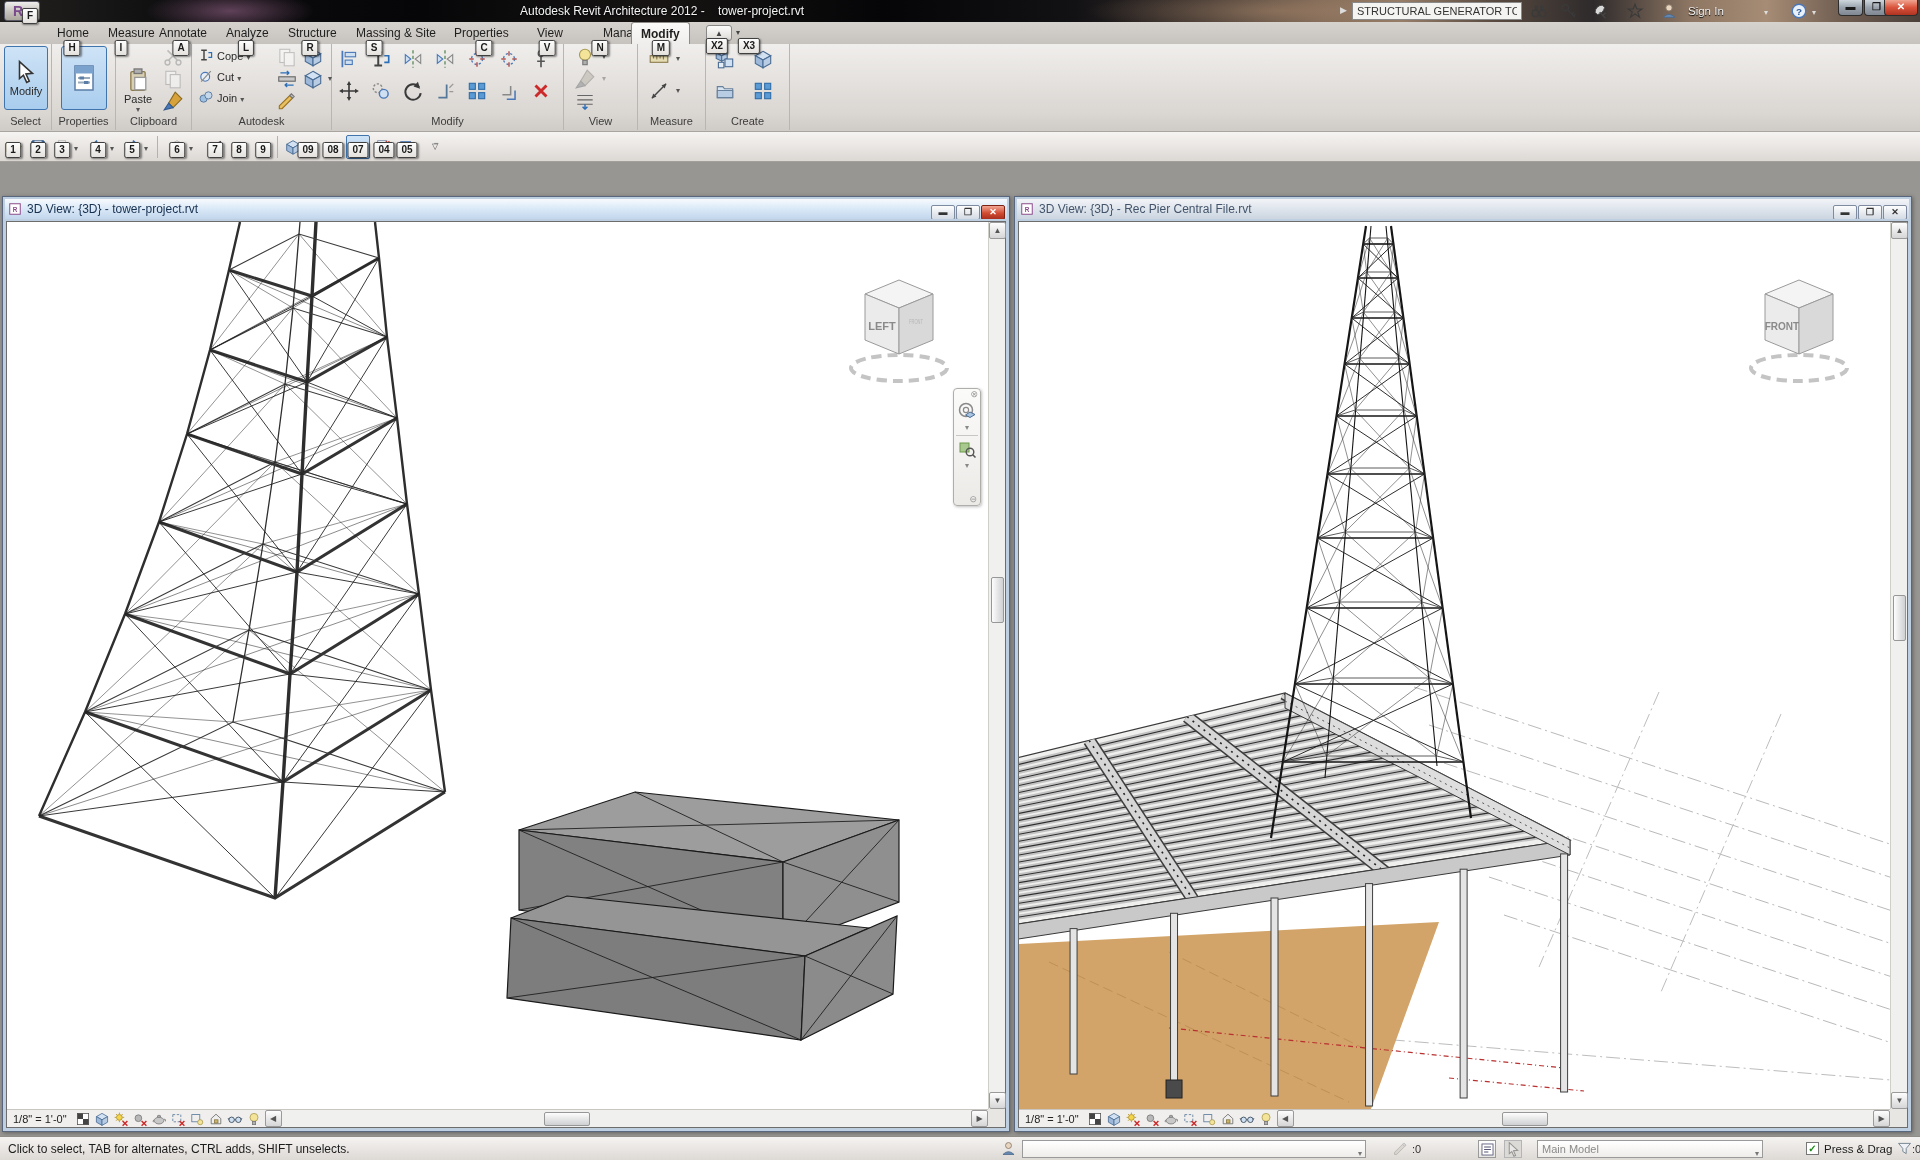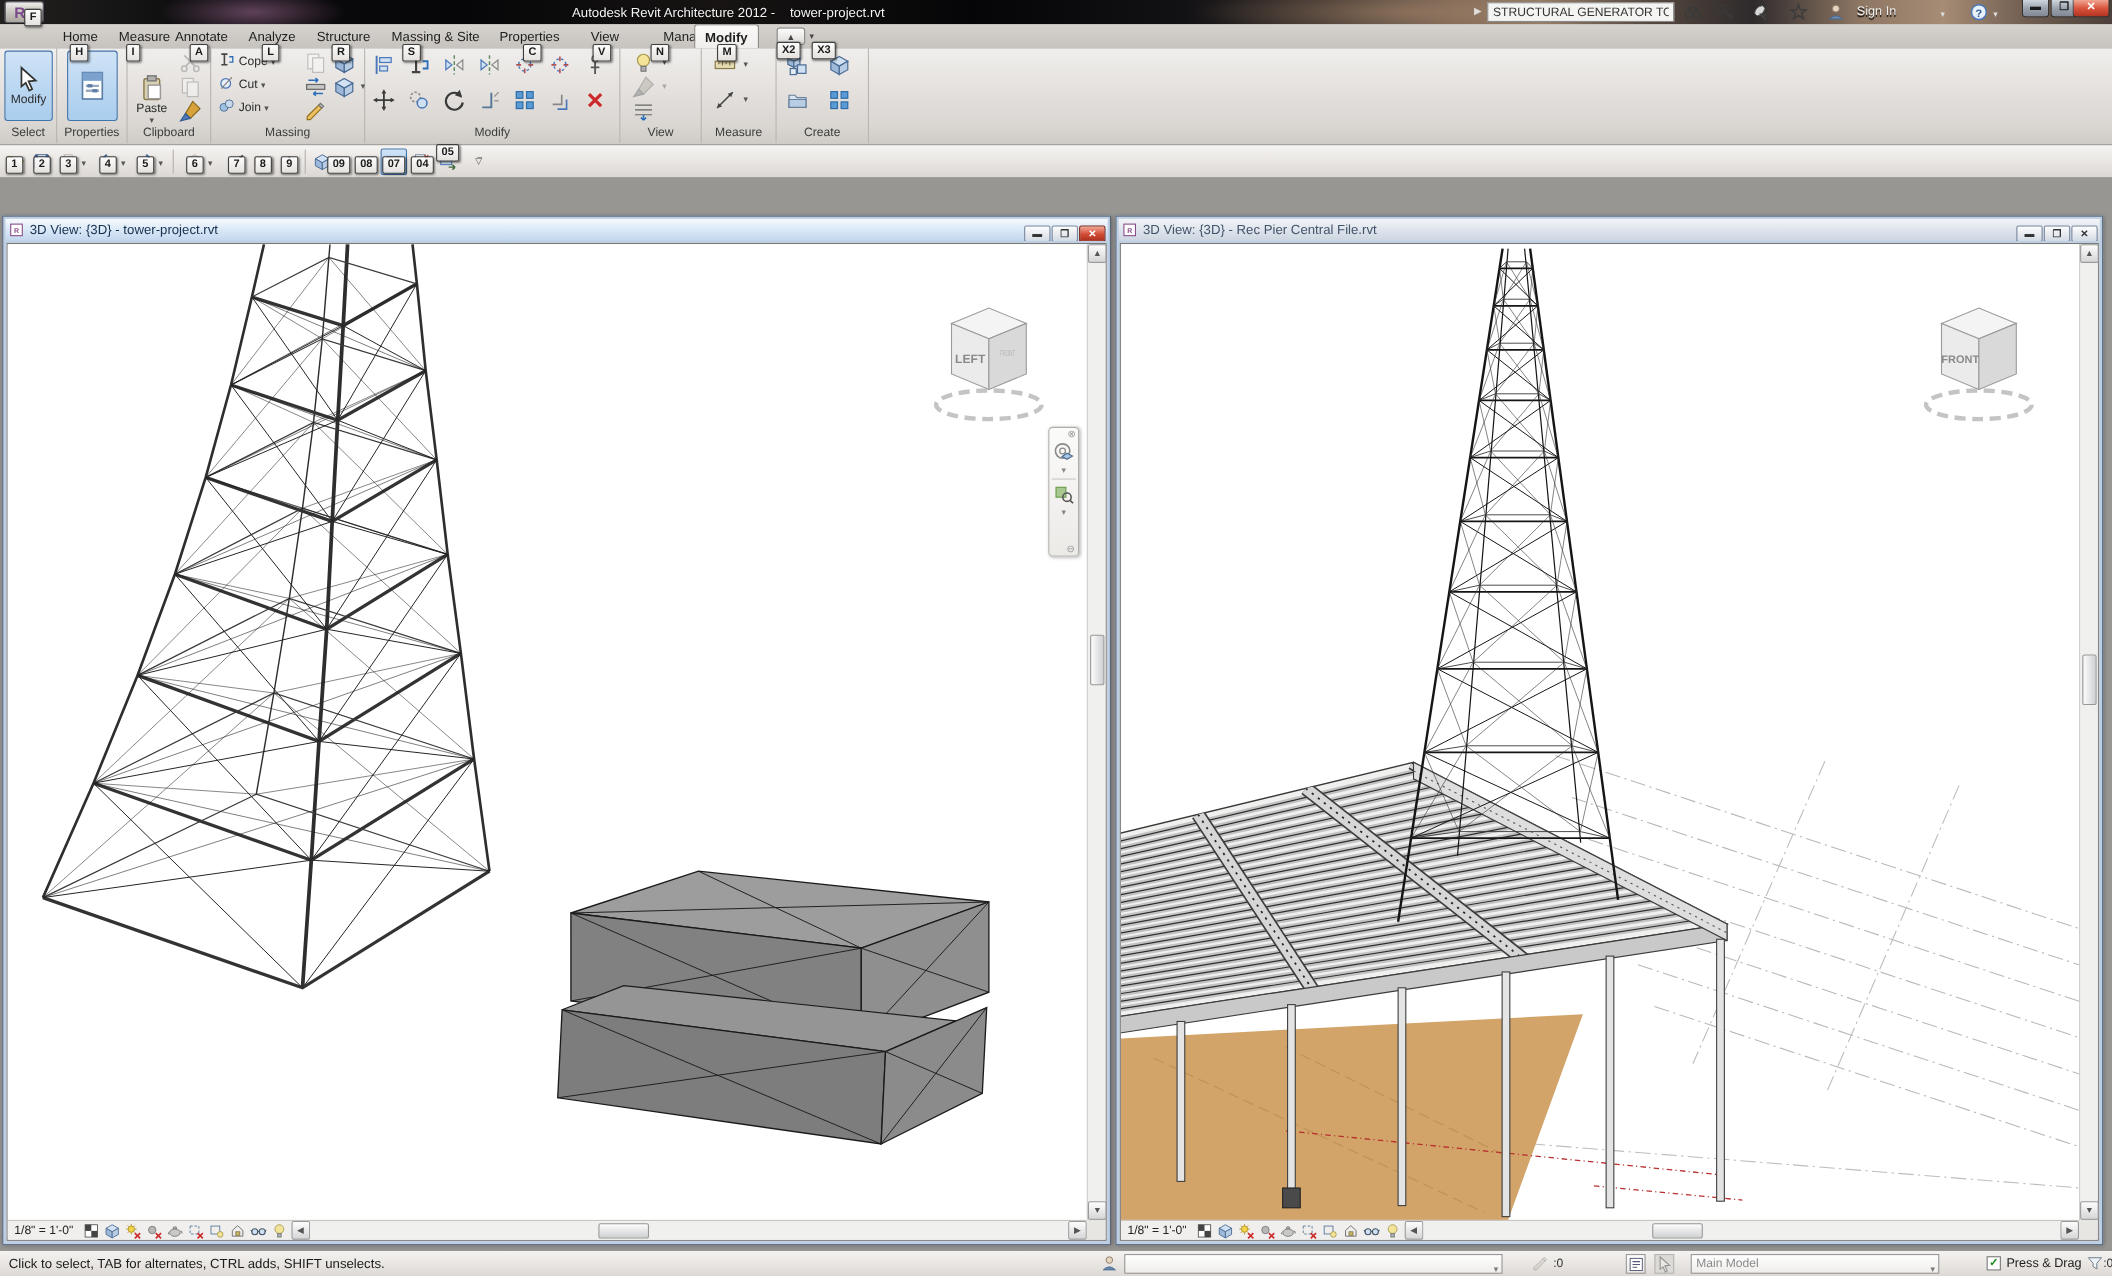--- a/index.html
+++ b/index.html
@@ -462,21 +462,21 @@
         </svg></span>
     <span class="mico" style="left:84px;top:24px"><svg>
           <use href="#s-beamarr"></use>
         </svg></span>
     <span class="mico" style="left:110px;top:24px"><svg>
           <use href="#s-cubeb"></use>
         </svg><span class="gdd" style="position:absolute;right:-6px;top:6px">▾</span></span>
     <span class="mico" style="left:84px;top:46px"><svg>
           <use href="#s-pencil"></use>
         </svg></span>
-    <div class="plabel">Massing</div>
+    <div class="plabel">Autodesk</div>
   </div>
 
   <div class="rpanel" style="left:332px;width:232px">
     <span class="mico" style="left:6px;top:4px"><svg>
           <use href="#s-align"></use>
         </svg></span>
     <span class="mico" style="left:38px;top:4px"><svg>
           <use href="#s-cope"></use>
         </svg></span>
     <span class="mico" style="left:70px;top:4px"><svg>
@@ -578,21 +578,21 @@
   <span class="kt" style="left:98px;top:142px">4</span>
   <span class="kt" style="left:132px;top:142px">5</span>
   <span class="kt" style="left:177px;top:142px">6</span>
   <span class="kt" style="left:215px;top:142px">7</span>
   <span class="kt" style="left:239px;top:142px">8</span>
   <span class="kt" style="left:263px;top:142px">9</span>
   <span class="kt" style="left:308px;top:142px">09</span>
   <span class="kt" style="left:333px;top:142px">08</span>
   <span class="kt" style="left:358px;top:142px">07</span>
   <span class="kt" style="left:384px;top:142px">04</span>
-  <span class="kt" style="left:407px;top:131px">05</span>
+  <span class="kt" style="left:407px;top:142px">05</span>
 </div>
 
 <div id="qat">
   <span class="qbtn" style="left:2px"><svg>
         <use href="#s-open"></use>
       </svg></span>
   <span class="qbtn" style="left:26px"><svg>
         <use href="#s-save"></use>
       </svg></span>
   <span class="qbtn dis" style="left:50px"><svg>

